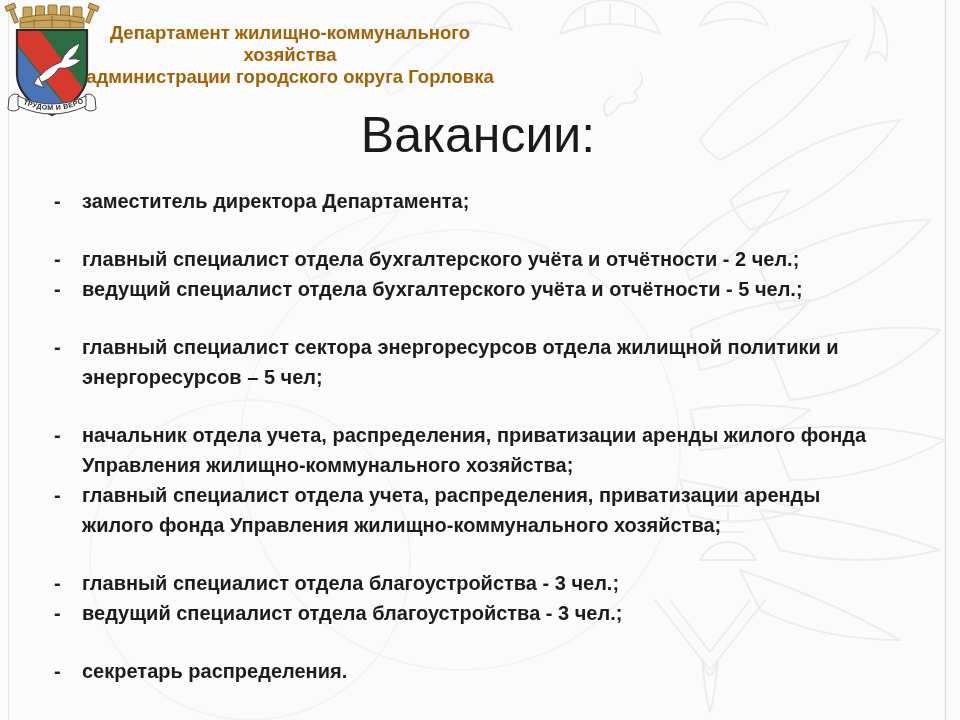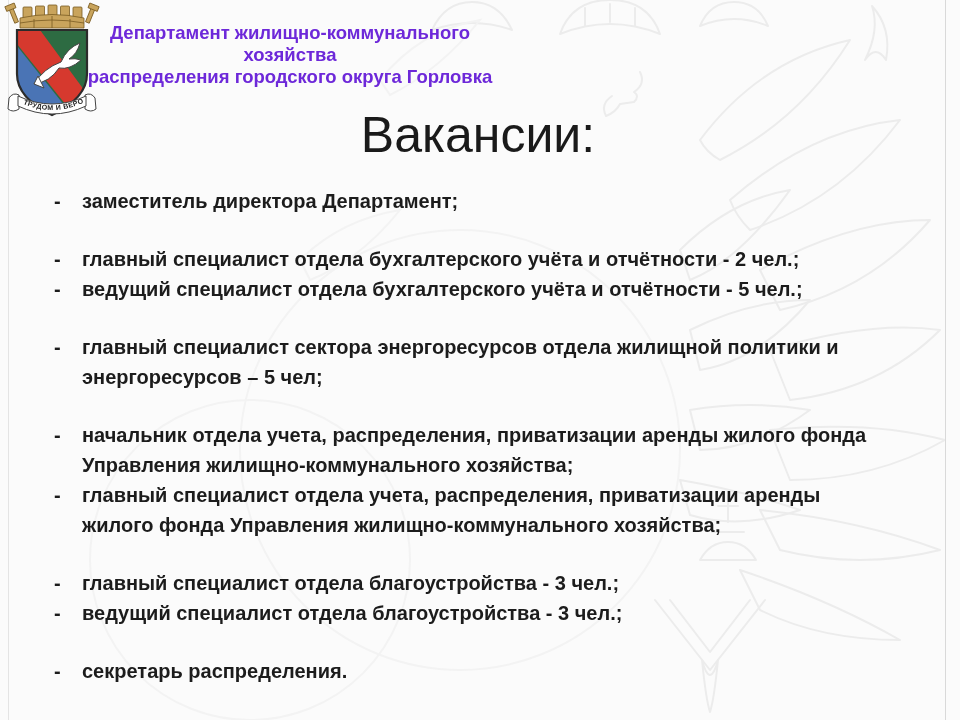--- a/index.html
+++ b/index.html
@@ -8,21 +8,21 @@
     background:#fdfdfd;
     font-family:"Liberation Sans",sans-serif;
   }
   .slide{position:relative;width:960px;height:720px;background:#fbfbfb;}
   .watermark{position:absolute;left:0;top:0;width:960px;height:720px;}
   .edge-line-left{position:absolute;left:8px;top:0;bottom:0;width:1px;background:#e4e4e4;}
   .edge-line-right{position:absolute;left:945px;top:0;bottom:0;width:1px;background:#d9d9d9;}
   .logo{position:absolute;left:4px;top:2px;width:96px;height:118px;}
   .header-text{
     position:absolute;left:85px;top:22px;width:410px;
-    text-align:center;font-weight:bold;font-size:18.5px;line-height:22px;color:#6d28d9;
+    text-align:center;font-weight:bold;font-size:18.5px;line-height:22px;color:#a16207;
   }
   .title{
     position:absolute;left:0;right:4px;top:106px;margin:0;
     text-align:center;font-size:50px;font-weight:400;color:#1a1a1a;
   }
   .vacancy-list{
     position:absolute;left:54px;top:186px;width:822px;
     font-size:20px;font-weight:bold;line-height:30px;color:#1c1c1c;
   }
   .vacancy-group{margin-bottom:28px;}
@@ -116,30 +116,30 @@
       <path d="M91 96 Q87 90 81 93 L81 107 Q87 111 92 107 Z" fill="#ffffff" stroke="#444" stroke-width="1"></path>
       <path d="M14 94 Q48 110 82 94 L82 104 Q48 120 14 104 Z" fill="#ffffff" stroke="#444" stroke-width="1"></path>
       <text font-size="7" font-weight="bold" fill="#222222" letter-spacing="0.4" font-family="Liberation Sans, sans-serif">
         <textPath href="#mottoPath" startOffset="2">ТРУДОМ И ВЕРОЙ</textPath>
       </text>
     </g>
   </svg>
 
   <div class="header-text">
     <div>Департамент жилищно-коммунального хозяйства</div>
-    <div>распределения городского округа Горловка</div>
+    <div>администрации городского округа Горловка</div>
   </div>
 
   <h1 class="title">Вакансии:</h1>
 
   <div class="vacancy-list">
       <div class="vacancy-group">
         <div class="vacancy-item">
       <span class="dash">-</span>
-      <span class="vtext">заместитель директора Департамент;</span>
+      <span class="vtext">заместитель директора Департамента;</span>
     </div>
       </div>
       <div class="vacancy-group">
         <div class="vacancy-item">
       <span class="dash">-</span>
       <span class="vtext">главный специалист отдела бухгалтерского учёта и отчётности - 2 чел.;</span>
     </div>
         <div class="vacancy-item">
       <span class="dash">-</span>
       <span class="vtext">ведущий специалист отдела бухгалтерского учёта и отчётности - 5 чел.;</span>

